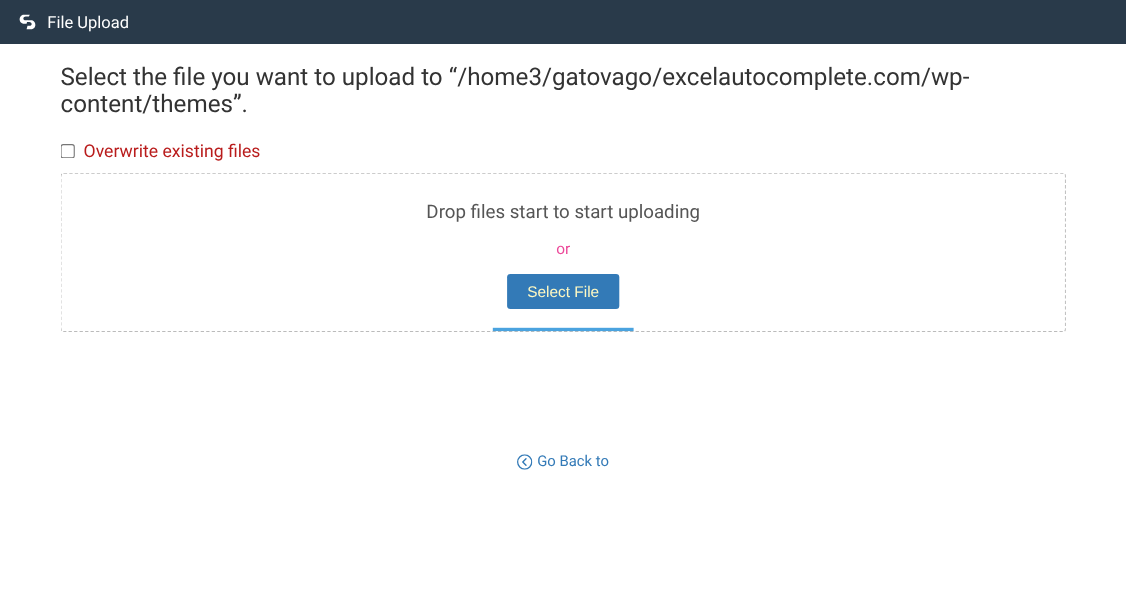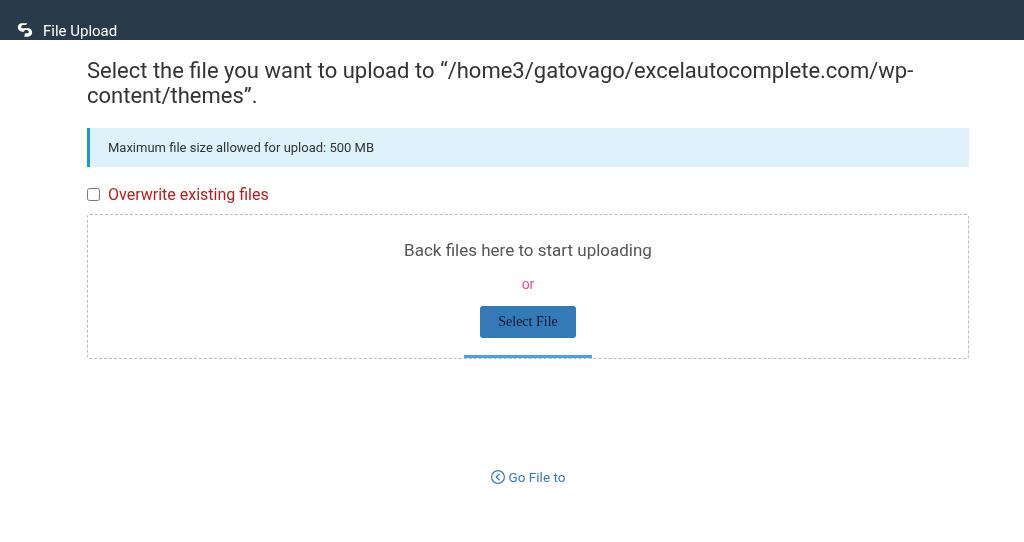--- a/index.html
+++ b/index.html
@@ -10,35 +10,34 @@
     body {
       font-family: -apple-system, BlinkMacSystemFont, "Segoe UI", Roboto, Helvetica, Arial, sans-serif;
       background: #ffffff;
       color: #333;
     }
     .header {
       background: #293a4a;
       color: #ffffff;
       height: 40px;
       display: flex;
-      align-items: flex-end;
+      align-items: center;
       padding: 0 15px;
     }
     .cpanel-logo {
       display: flex;
       align-items: center;
       margin-right: 8px;
     }
     .header-title {
       font-size: 15px;
       font-weight: 400;
     }
     .main {
       padding: 18px 55px 0 55px;
-      margin-left: 32px;
     }
     .page-title {
       font-size: 22px;
       font-weight: 400;
       color: #333;
       margin-bottom: 20px;
     }
     .notice-box {
       background: #def2fb;
       border-left: 3px solid #179bd7;
@@ -76,27 +75,26 @@
       color: #555;
       margin-bottom: 16px;
     }
     .or-text {
       font-size: 14px;
       color: #ec4899;
       margin-bottom: 14px;
     }
     .select-file-btn {
       background: #337ab7;
-      color: #0f172a;
+      color: #fef9c3;
       border: none;
       padding: 8px 18px;
       font-size: 14px;
       border-radius: 3px;
       cursor: pointer;
-      font-family: Liberation Serif, serif;
     }
     .progress-bar {
       position: absolute;
       bottom: 0;
       left: 50%;
       transform: translateX(-50%);
       width: 128px;
       height: 3px;
       background: #4aa3df;
     }
@@ -129,40 +127,37 @@
     </svg>
   </span>
   <span class="header-title">File Upload</span>
 </div>
 
 <div class="main">
   <h1 class="page-title">
     <span>Select the file you want to upload to </span><span>“/home3/gatovago/excelautocomplete.com/wp-content/themes”.</span>
   </h1>
 
-  <div class="notice-box">
-    <span>Maximum file size allowed for upload: 500 MB</span>
-  </div>
 
   <div class="overwrite-row">
     <input type="checkbox" class="overwrite-checkbox" style="">
     <label class="overwrite-label">Overwrite existing files</label>
   </div>
 
   <div class="dropzone">
-    <div class="drop-text">Back files here to start uploading</div>
+    <div class="drop-text">Drop files start to start uploading</div>
     <div class="or-text">or</div>
     <button class="select-file-btn">Select File</button>
     <div class="progress-bar"></div>
   </div>
 
   <div class="go-back-row">
     <a class="go-back-link">
       <span class="back-arrow-icon">
         <svg width="14" height="14" viewBox="0 0 24 24" fill="#337ab7">
           <circle cx="12" cy="12" r="11" fill="none" stroke="#337ab7" stroke-width="2"></circle>
           <path d="M14 7 L9 12 L14 17" fill="none" stroke="#337ab7" stroke-width="2.2" stroke-linecap="round" stroke-linejoin="round"></path>
         </svg>
       </span>
-      <span>Go File to </span>
+      <span>Go Back to </span>
     </a>
   </div>
 </div>
 
 </body></html>

